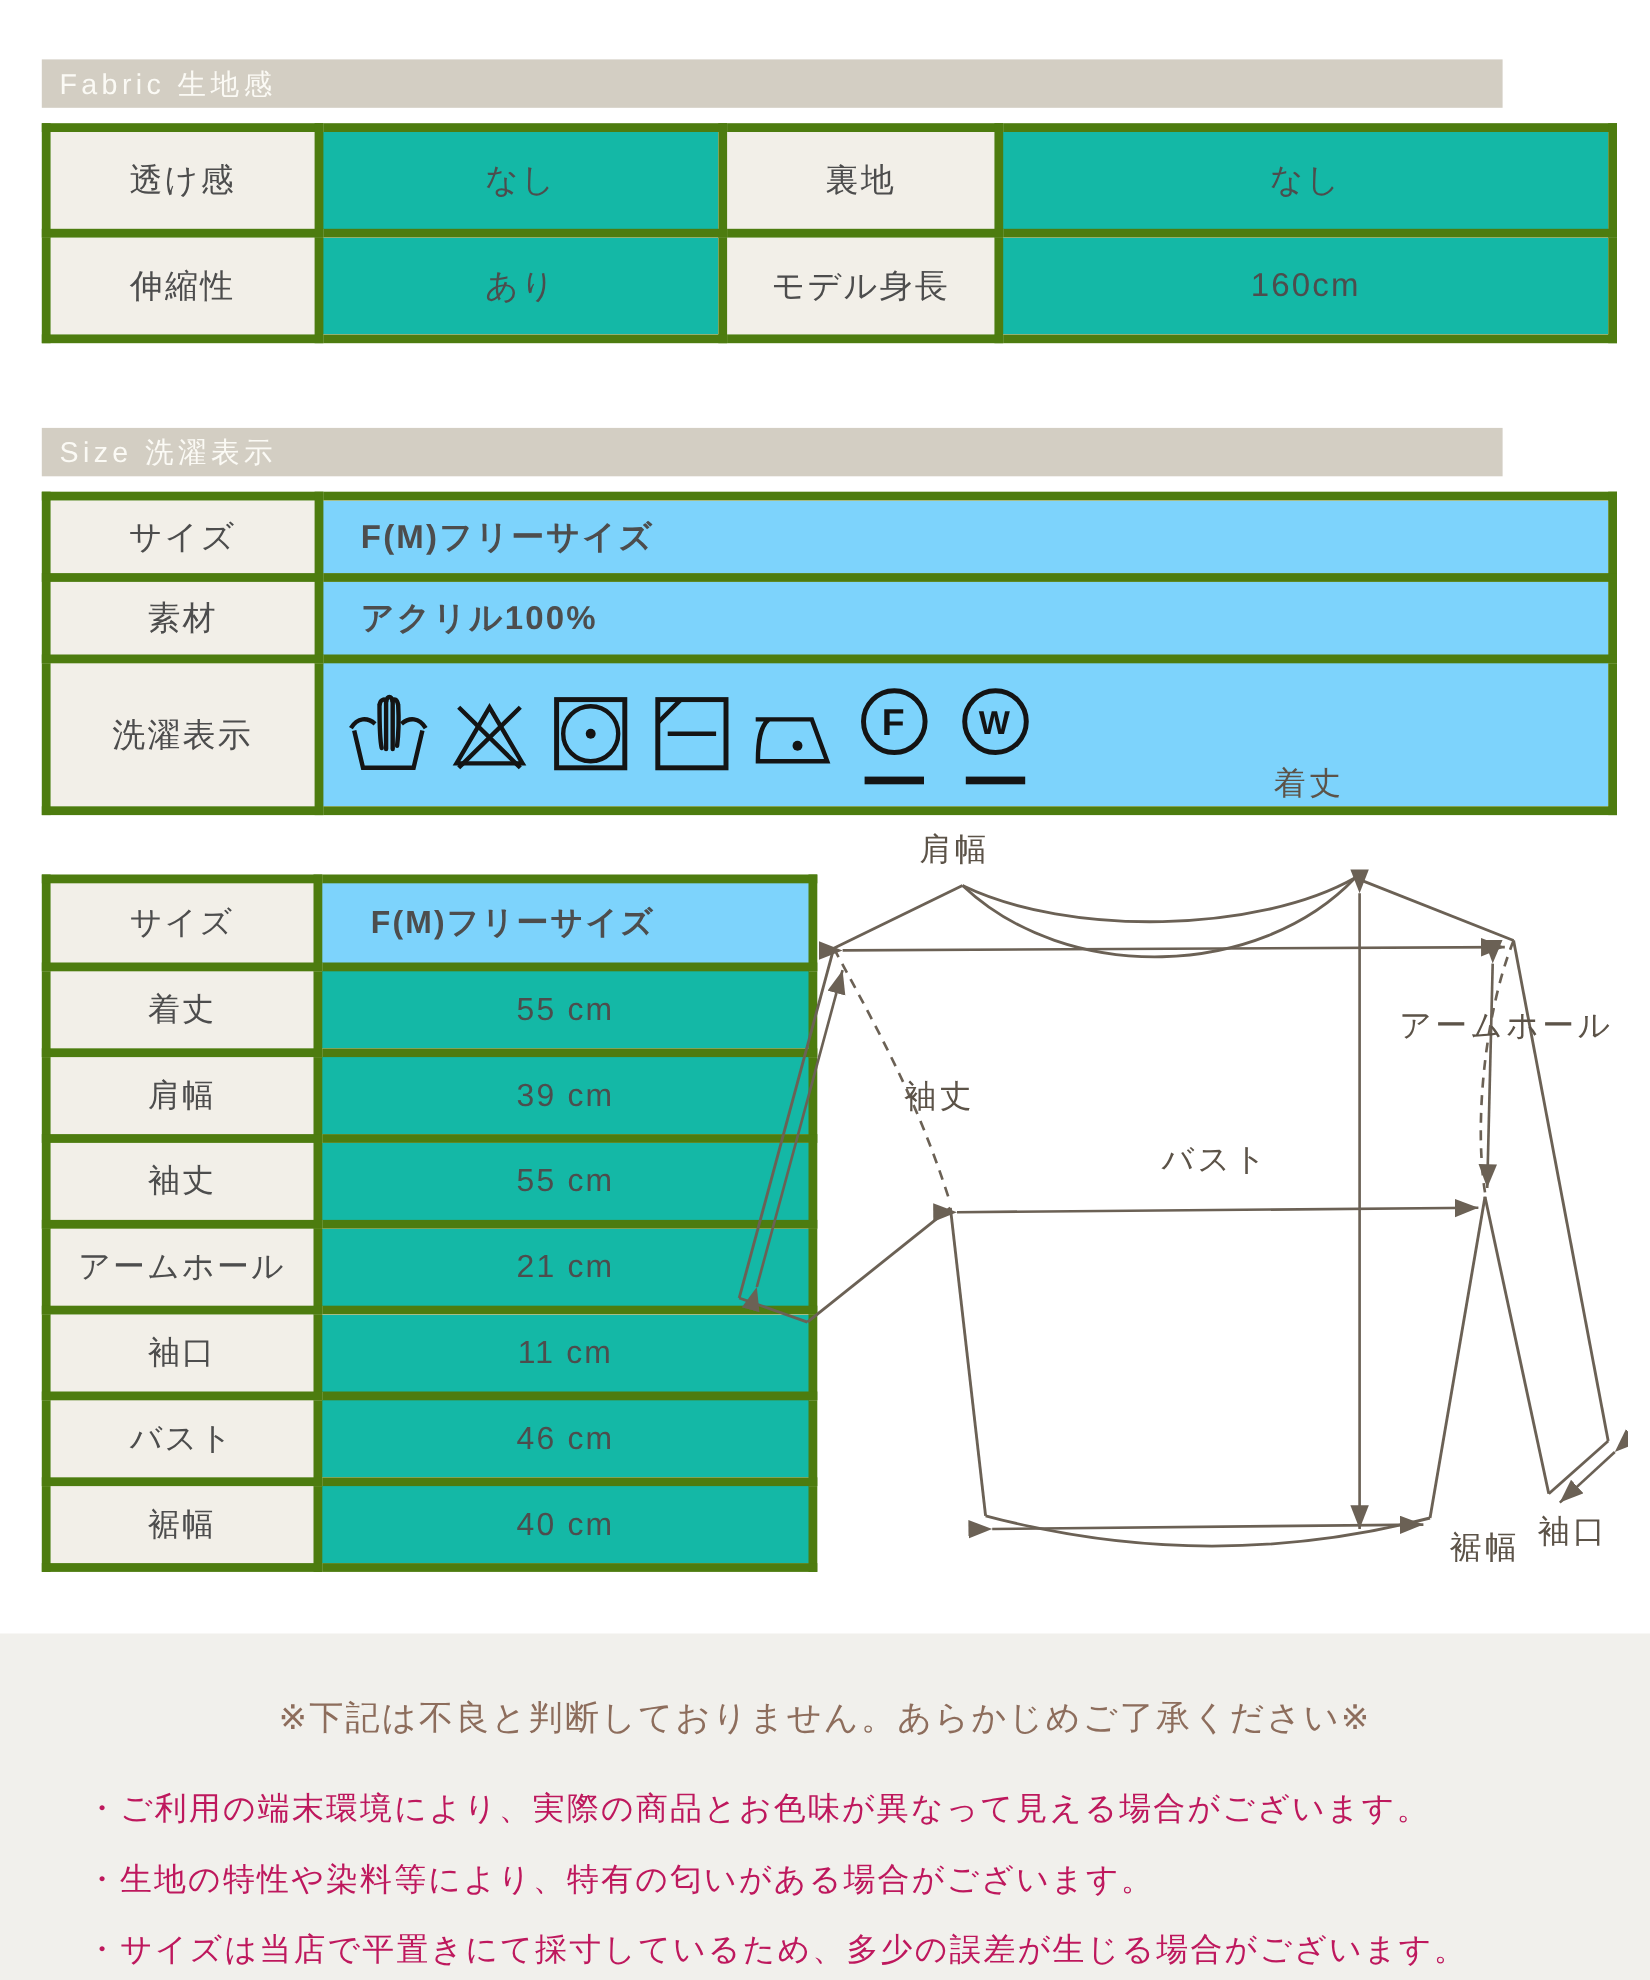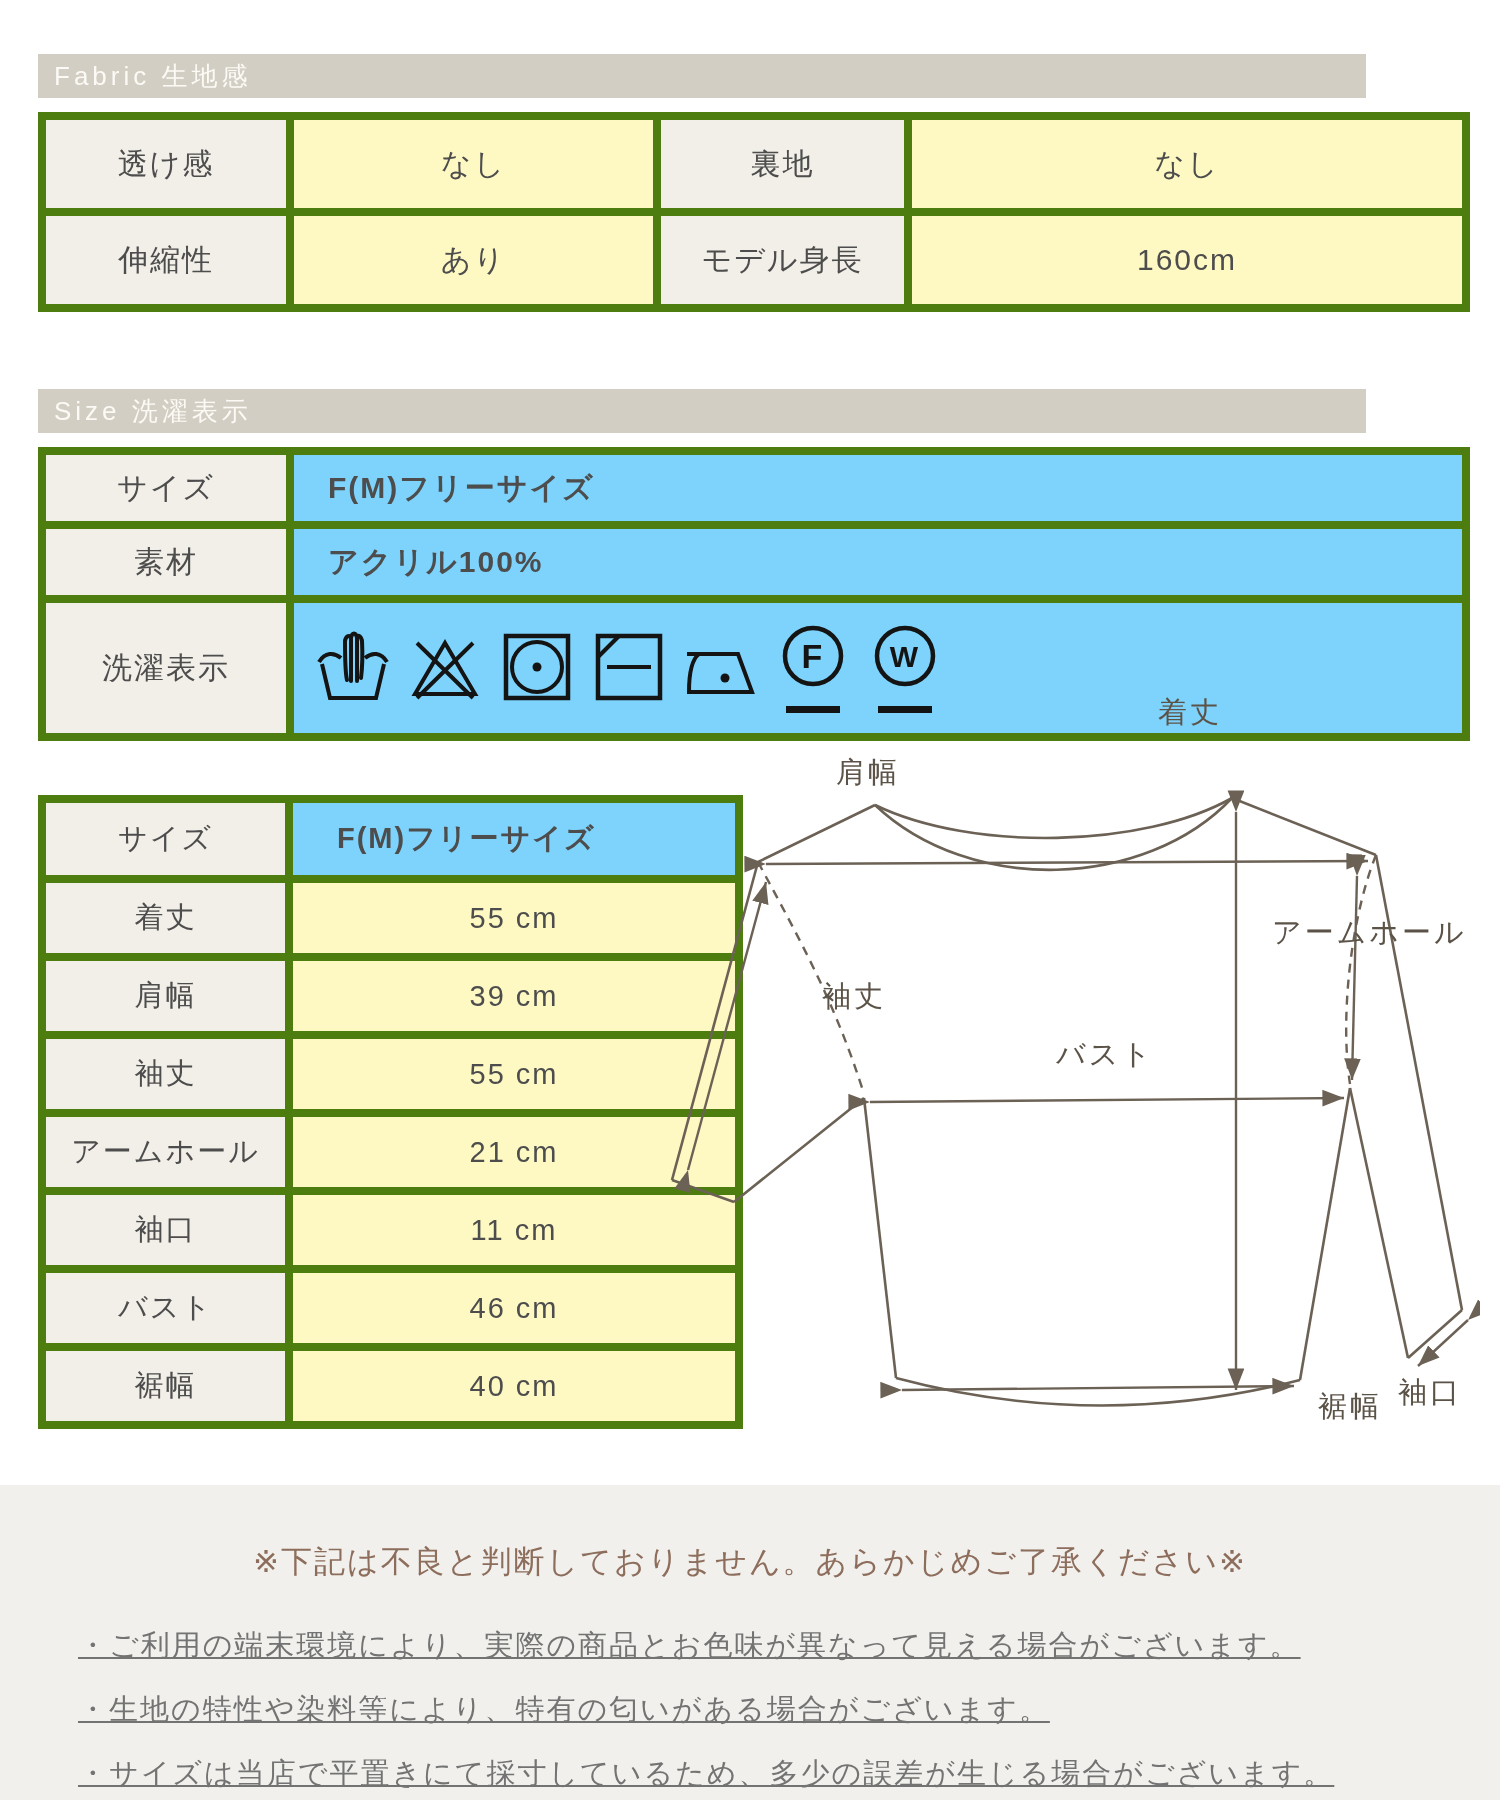--- a/index.html
+++ b/index.html
@@ -11,21 +11,21 @@
        color:#fbfaf5;font-size:26px;line-height:45px;letter-spacing:4px;padding-left:16px;
        box-sizing:border-box;font-weight:400;}
   .bar-fabric{top:54px;}
   .bar-size{top:389px;}
 
   
   table{border-collapse:collapse;table-layout:fixed;}
   td{border:8px solid #4d7c0f;font-size:30px;color:#4d4d4d;letter-spacing:2px;
      padding:0;overflow:hidden;white-space:nowrap;}
   .lbl{background:#f2efe8;text-align:center;}
-  .val{background:#fef9c3;text-align:center;}
+  .val{background:#14b8a6;text-align:center;}
   .val-left{background:#7dd3fc;text-align:left;padding-left:34px;font-weight:bold;}
 
   .fabric-table{position:absolute;left:38px;top:112px;width:1424px;}
   .fabric-table td{height:88px;}
 
   .size-table{position:absolute;left:38px;top:447px;width:1424px;}
   .size-table .r1 td{height:66px;}
   .size-table .r2 td{height:66px;}
   .size-table .r3 td{height:130px;}
 
@@ -45,21 +45,21 @@
   .diagram{position:absolute;left:650px;top:690px;width:830px;height:730px;}
   .gline{stroke:#6b6155;stroke-width:2.6;fill:none;}
   .gdash{stroke:#6b6155;stroke-width:2.4;fill:none;stroke-dasharray:9 7;}
   .garrow{stroke:#6b6155;stroke-width:2.4;fill:none;}
   .glabel{font-size:29px;fill:#5c5348;letter-spacing:3px;font-family:"Liberation Sans","DejaVu Sans",sans-serif;}
 
   
   .notes{position:absolute;left:0;top:1485px;width:1500px;height:315px;background:#f1f0ec;box-sizing:border-box;}
   .notes-heading{margin-top:56px;text-align:center;font-size:31px;color:#8d6d5c;letter-spacing:2px;}
   .notes-list{margin:30px 0 0 78px;}
-  .notes-item{font-size:29px;color:#737373;line-height:64px;letter-spacing:2px;text-decoration:underline;}
+  .notes-item{font-size:29px;color:#be185d;line-height:64px;letter-spacing:2px;}
 </style>
 </head>
 <body>
 
 <div class="page">
 
   <div class="bar bar-fabric">Fabric 生地感</div>
 
   <table class="fabric-table">
     <colgroup>

